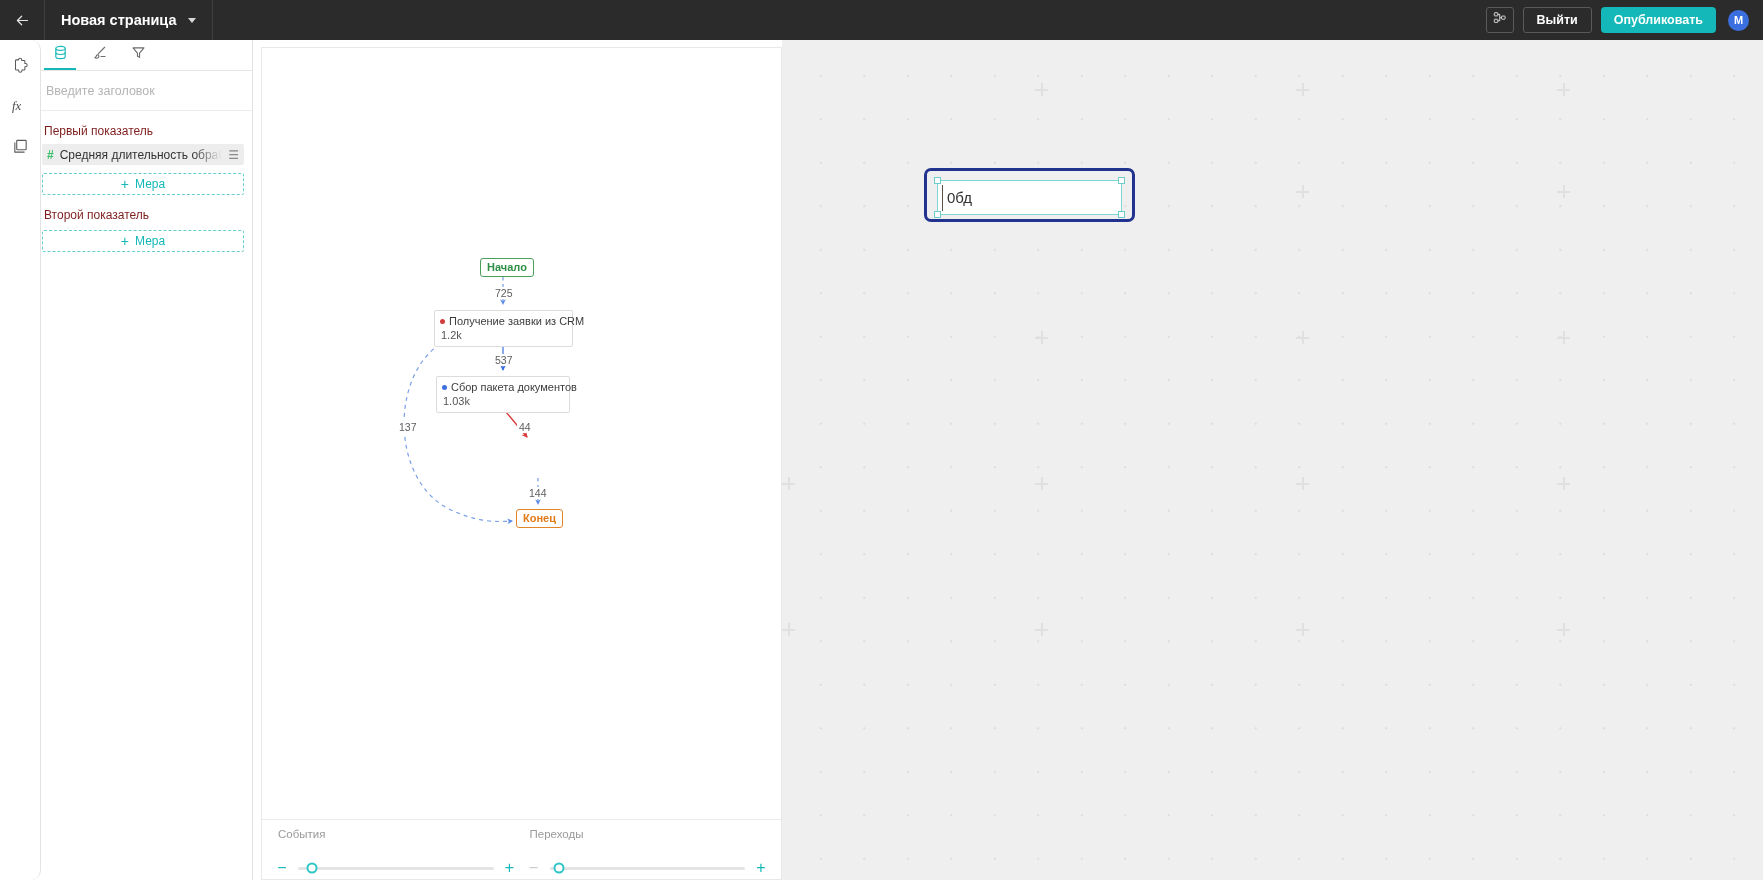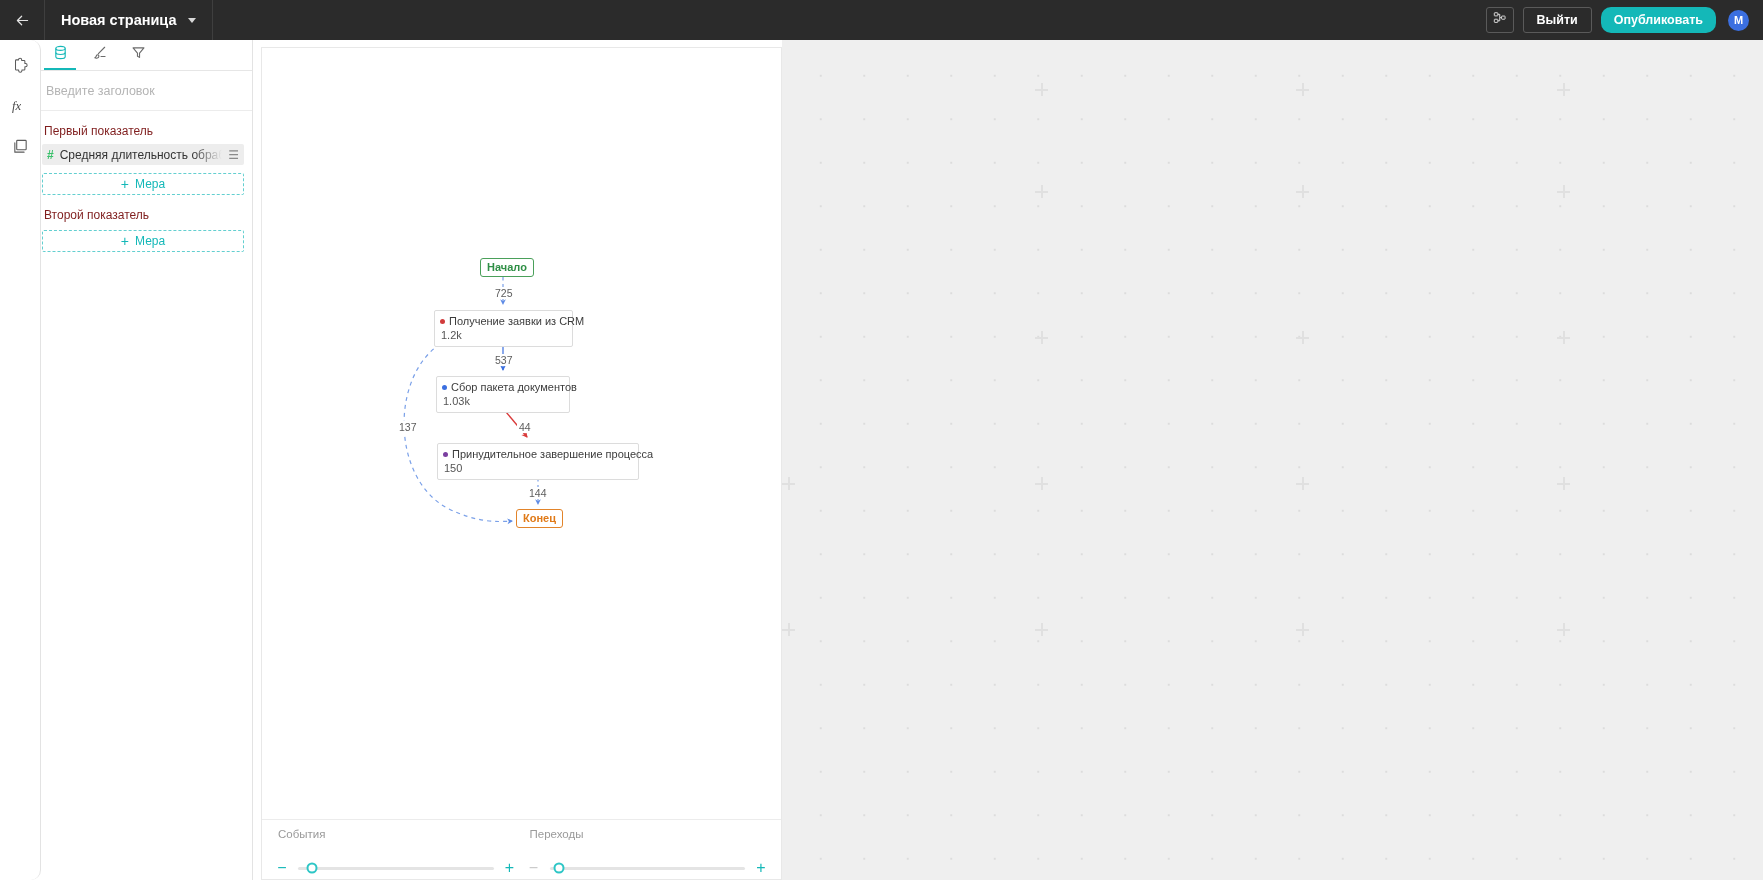--- a/index.html
+++ b/index.html
@@ -63,21 +63,21 @@
     color: #ffffff;
     font-size: 12.5px; font-weight: bold;
     padding: 0 13px;
     display: flex; align-items: center;
     background: transparent;
     cursor: pointer;
   }
   .btn-primary {
     height: 26px;
     background: #14b8b8;
-    border: none; border-radius: 10px;
+    border: none; border-radius: 4px;
     color: #ffffff;
     font-size: 12.5px; font-weight: bold;
     padding: 0 13px;
     display: flex; align-items: center;
     cursor: pointer;
   }
   .avatar {
     width: 21px; height: 21px; border-radius: 50%;
     background: #3b6fe0;
     color: #ffffff;
@@ -490,27 +490,20 @@
     </div>
 
     <div class="node" style="left:174px; top:328px; width:134px;">
       <div class="row1">
         <span class="dot" style="background:#3b6fe0;"></span>
         <span>Сбор пакета документов</span>
       </div>
       <div class="val">1.03k</div>
     </div>
 
-    <div class="node" style="left:175px; top:395px; width:202px;">
-      <div class="row1">
-        <span class="dot" style="background:#7b3fa0;"></span>
-        <span>Принудительное завершение процесса</span>
-      </div>
-      <div class="val">150</div>
-    </div>
 
     <div class="terminal end" style="left:254px; top:461px;">
       <span>Конец</span>
     </div>
 
     <div class="edge-label" style="left:231px; top:239px;">725</div>
     <div class="edge-label" style="left:231px; top:306px;">537</div>
     <div class="edge-label" style="left:255px; top:373px;">44</div>
     <div class="edge-label" style="left:265px; top:439px;">144</div>
     <div class="edge-label" style="left:135px; top:373px;">137</div>
@@ -552,13 +545,23 @@
   <div class="plus-mark" style="left:775px; top:291px;"></div>
   <div class="plus-mark" style="left:0px; top:437px;"></div>
   <div class="plus-mark" style="left:253px; top:437px;"></div>
   <div class="plus-mark" style="left:514px; top:437px;"></div>
   <div class="plus-mark" style="left:775px; top:437px;"></div>
   <div class="plus-mark" style="left:0px; top:583px;"></div>
   <div class="plus-mark" style="left:253px; top:583px;"></div>
   <div class="plus-mark" style="left:514px; top:583px;"></div>
   <div class="plus-mark" style="left:775px; top:583px;"></div>
 
+  <div class="sel-box">
+    <div class="sel-inner">
+      <span class="caret-bar"></span>
+      <span class="sel-text">0бд</span>
+      <span class="handle h-tl"></span>
+      <span class="handle h-tr"></span>
+      <span class="handle h-bl"></span>
+      <span class="handle h-br"></span>
+    </div>
+  </div>
 </div>
 
 </body></html>

